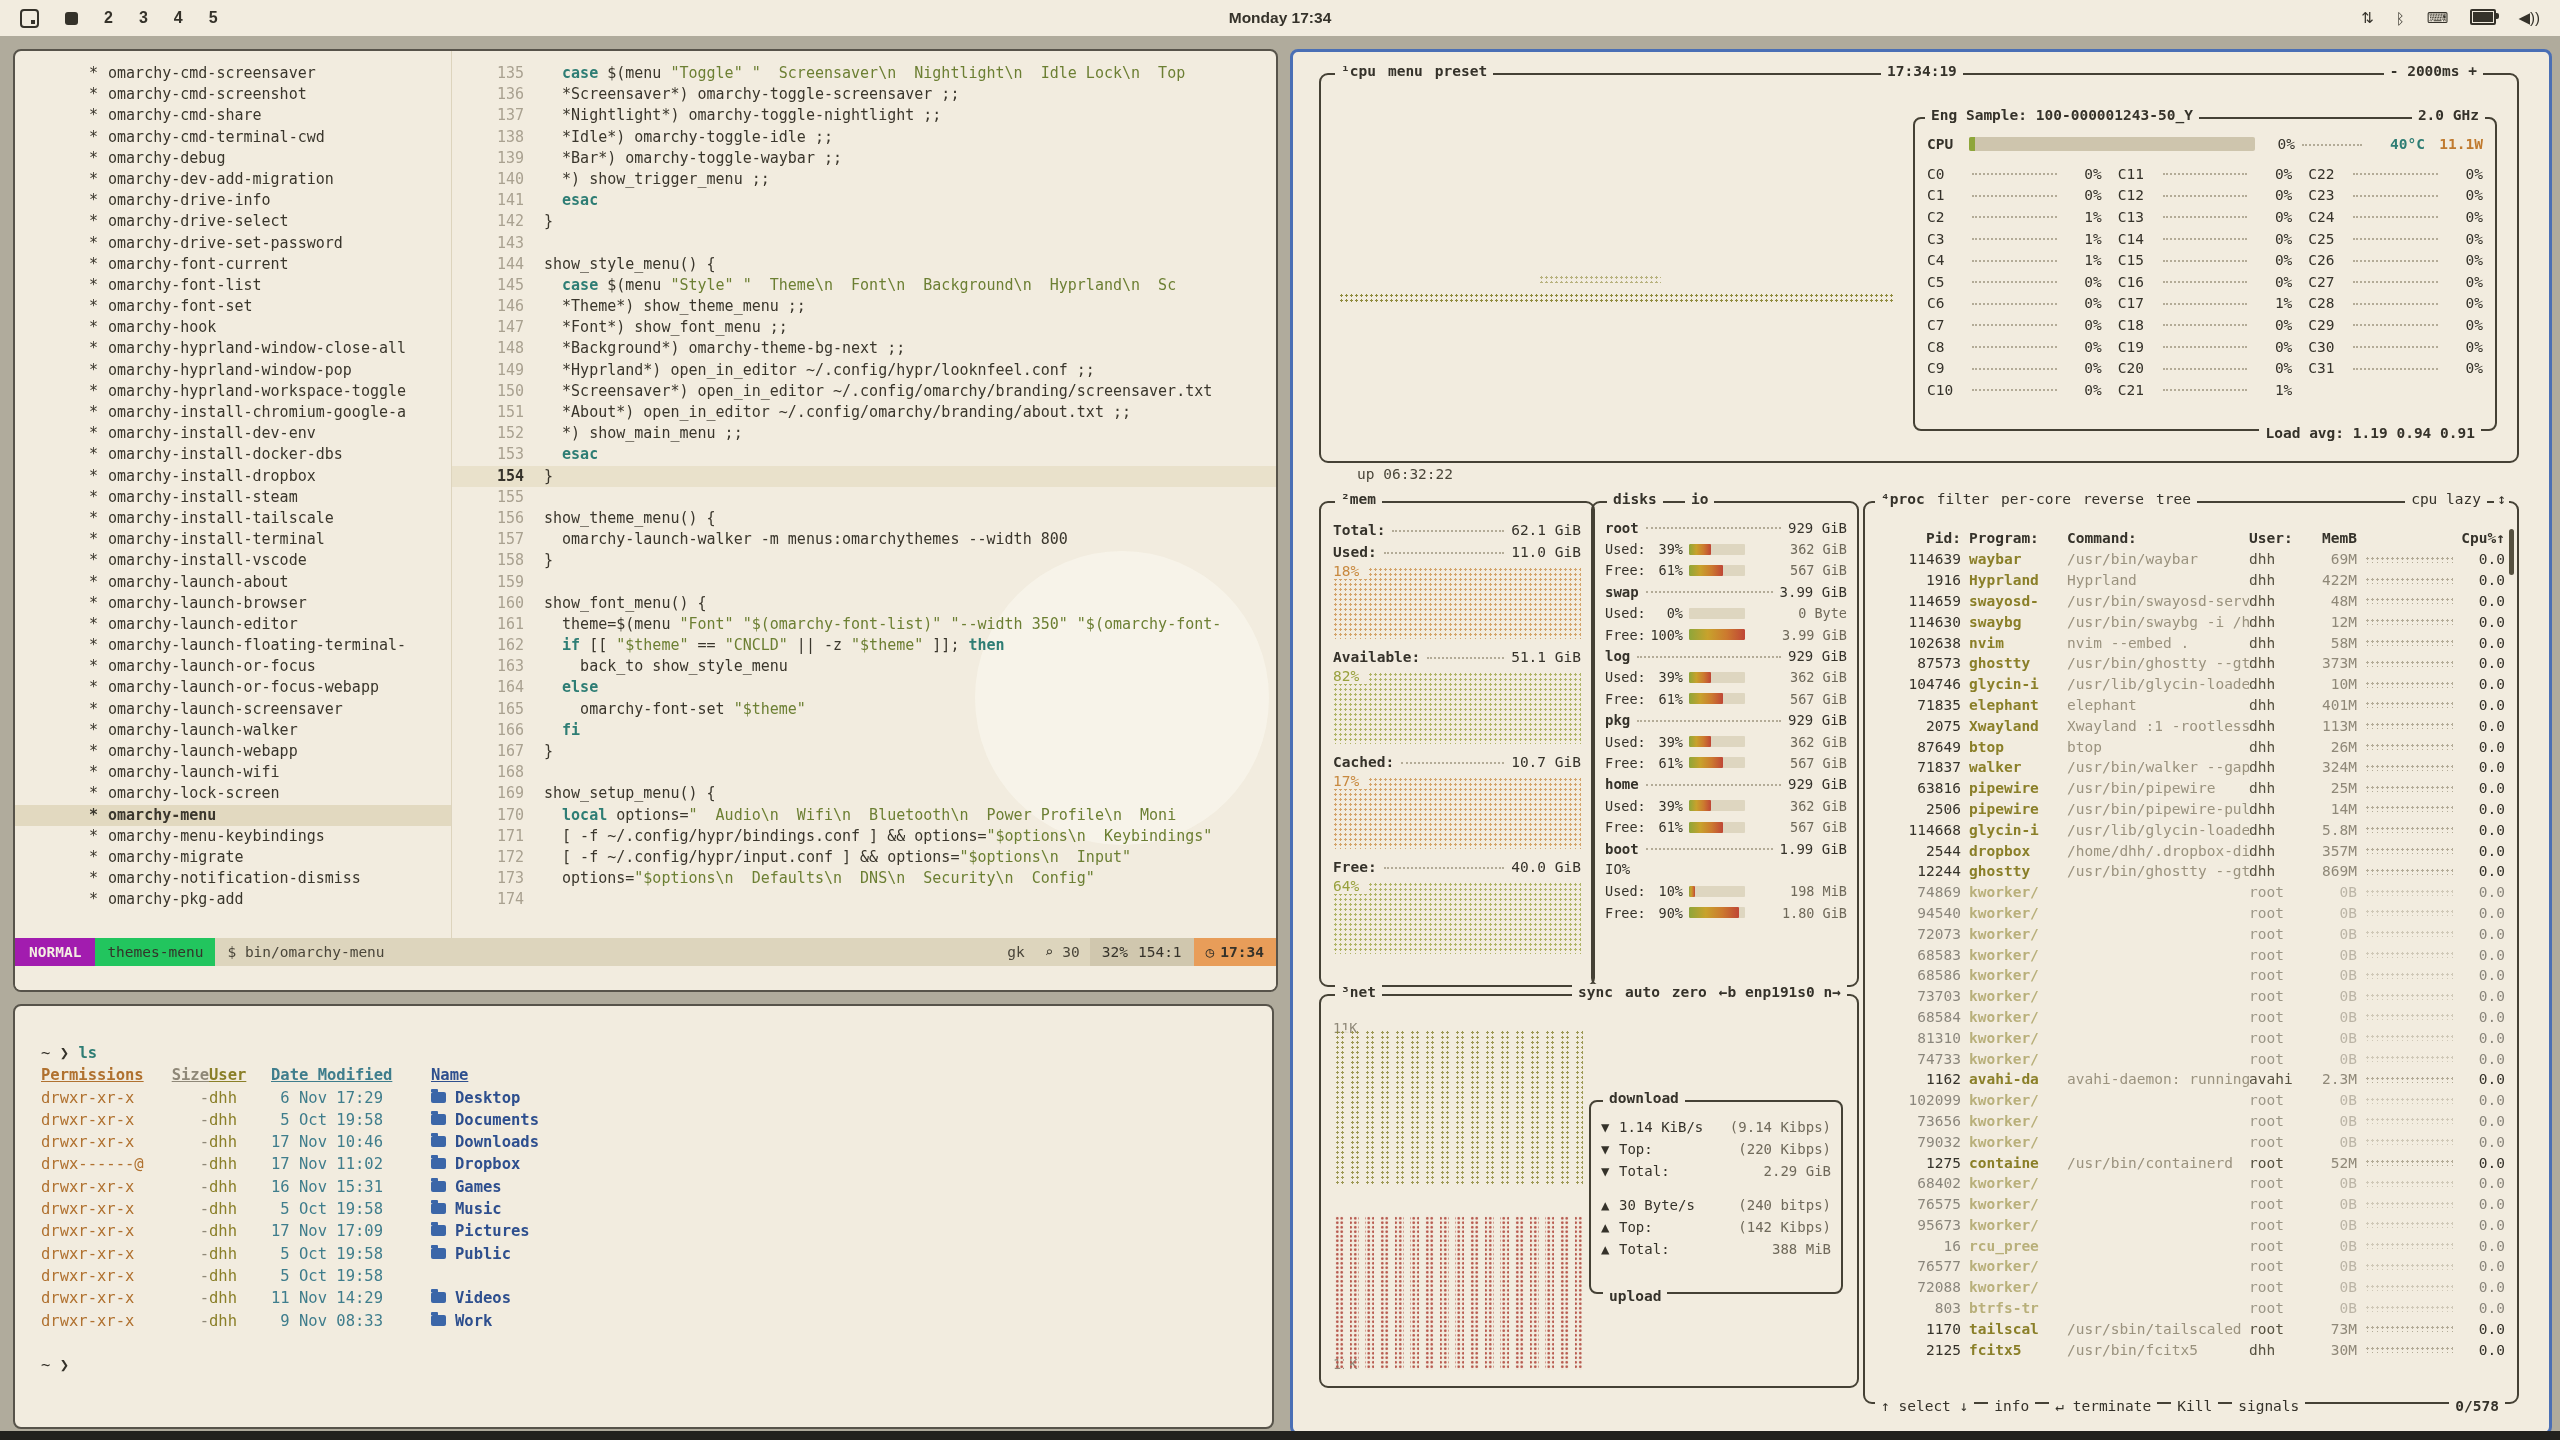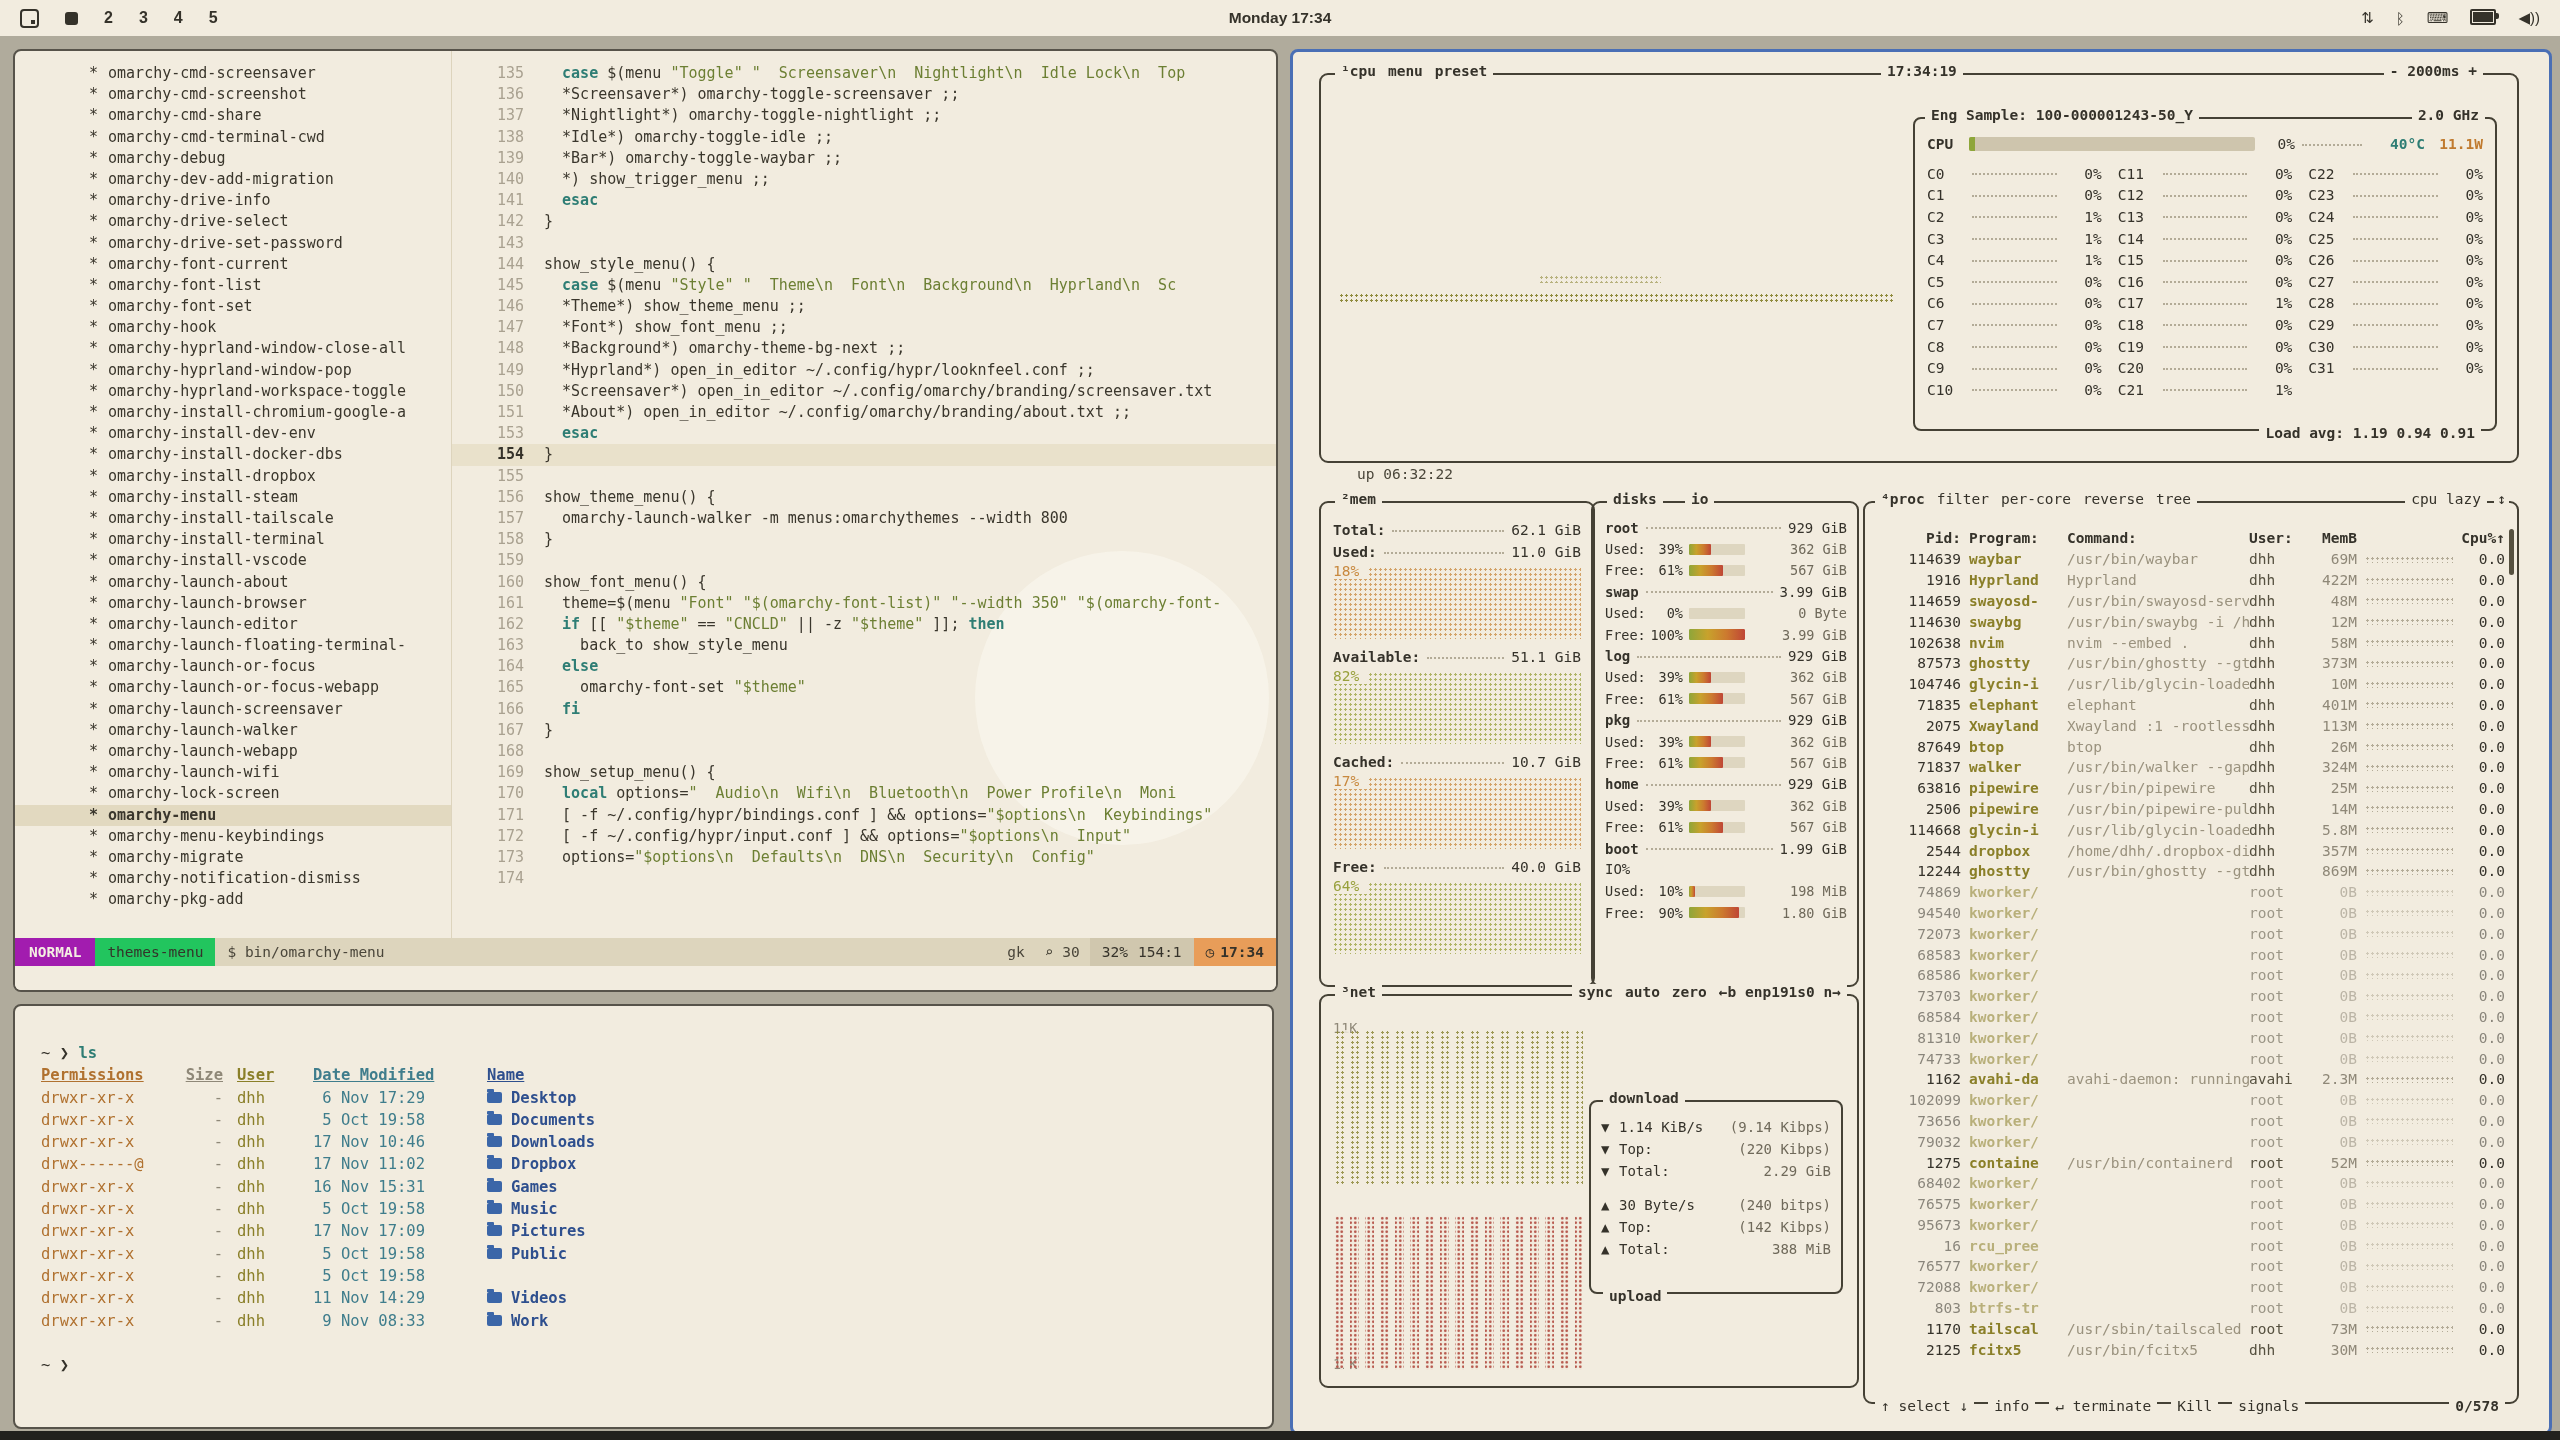--- a/index.html
+++ b/index.html
@@ -48,21 +48,21 @@
   .sl-spacer{flex:1}
   .sl-reg{padding:0 10px;color:#4a463a}
   .sl-search{padding:0 10px;color:#4a463a}
   .sl-pos{background:#d0c7ae;padding:0 12px;height:100%;display:flex;align-items:center;gap:10px}
   .sl-time{background:#e89d59;color:#35322a;font-weight:700;padding:0 12px;height:100%;display:flex;align-items:center;gap:6px}
   .cmdline{height:24px;background:#f2ecdf}
   
   #terminal{padding:36px 0 0 26px;font-size:15.5px;line-height:22.3px;box-sizing:border-box}
   .t-line{white-space:pre}
   .t-cmd{color:#2e7d74;font-weight:700}
-  .ls-grid{display:grid;grid-template-columns:128px 40px 62px 160px 1fr;column-gap:14px}
+  .ls-grid{display:grid;grid-template-columns:128px 40px 62px 160px 1fr;}
   .ls-head span{text-decoration:underline;font-weight:700}
   .c-size{text-align:right}
   .c-perm{color:#b0712f}
   .c-size{color:#8f8878}
   .c-user{color:#8a7f28}
   .c-date{color:#3f7d8c;white-space:pre}
   .c-name{color:#2e4f8e;font-weight:700}
   .fold{display:inline-block;width:15px;height:11px;background:#3b66a8;border-radius:2px;position:relative;margin-right:9px}
   .fold::before{content:"";position:absolute;top:-3px;left:0;width:7px;height:3px;background:#3b66a8;border-radius:1px 1px 0 0}
   .blankline{height:22.3px}
@@ -240,20 +240,21 @@
             <div class="code-row"><span class="ln">142</span><span class="ct">}</span></div>
             <div class="code-row"><span class="ln">143</span><span class="ct"></span></div>
             <div class="code-row"><span class="ln">144</span><span class="ct">show_style_menu() {</span></div>
             <div class="code-row"><span class="ln">145</span><span class="ct">  <span class="k">case</span> $(menu <span class="s">"Style"</span> <span class="s">"  Theme\n  Font\n  Background\n  Hyprland\n  Sc</span></span></div>
             <div class="code-row"><span class="ln">146</span><span class="ct">  *Theme*) show_theme_menu ;;</span></div>
             <div class="code-row"><span class="ln">147</span><span class="ct">  *Font*) show_font_menu ;;</span></div>
             <div class="code-row"><span class="ln">148</span><span class="ct">  *Background*) omarchy-theme-bg-next ;;</span></div>
             <div class="code-row"><span class="ln">149</span><span class="ct">  *Hyprland*) open_in_editor ~/.config/hypr/looknfeel.conf ;;</span></div>
             <div class="code-row"><span class="ln">150</span><span class="ct">  *Screensaver*) open_in_editor ~/.config/omarchy/branding/screensaver.txt</span></div>
             <div class="code-row"><span class="ln">151</span><span class="ct">  *About*) open_in_editor ~/.config/omarchy/branding/about.txt ;;</span></div>
+            <div class="code-row"><span class="ln">152</span><span class="ct">  *) show_main_menu ;;</span></div>
             <div class="code-row"><span class="ln">153</span><span class="ct">  <span class="k">esac</span></span></div>
             <div class="code-row cur"><span class="ln">154</span><span class="ct">}</span></div>
             <div class="code-row"><span class="ln">155</span><span class="ct"></span></div>
             <div class="code-row"><span class="ln">156</span><span class="ct">show_theme_menu() {</span></div>
             <div class="code-row"><span class="ln">157</span><span class="ct">  omarchy-launch-walker -m menus:omarchythemes --width 800</span></div>
             <div class="code-row"><span class="ln">158</span><span class="ct">}</span></div>
             <div class="code-row"><span class="ln">159</span><span class="ct"></span></div>
             <div class="code-row"><span class="ln">160</span><span class="ct">show_font_menu() {</span></div>
             <div class="code-row"><span class="ln">161</span><span class="ct">  theme=$(menu <span class="s">"Font"</span> <span class="s">"$(omarchy-font-list)"</span> <span class="s">"--width 350"</span> <span class="s">"$(omarchy-font-</span></span></div>
             <div class="code-row"><span class="ln">162</span><span class="ct">  <span class="k">if</span> [[ <span class="s">"$theme"</span> == <span class="s">"CNCLD"</span> || -z <span class="s">"$theme"</span> ]]; <span class="k">then</span></span></div>

